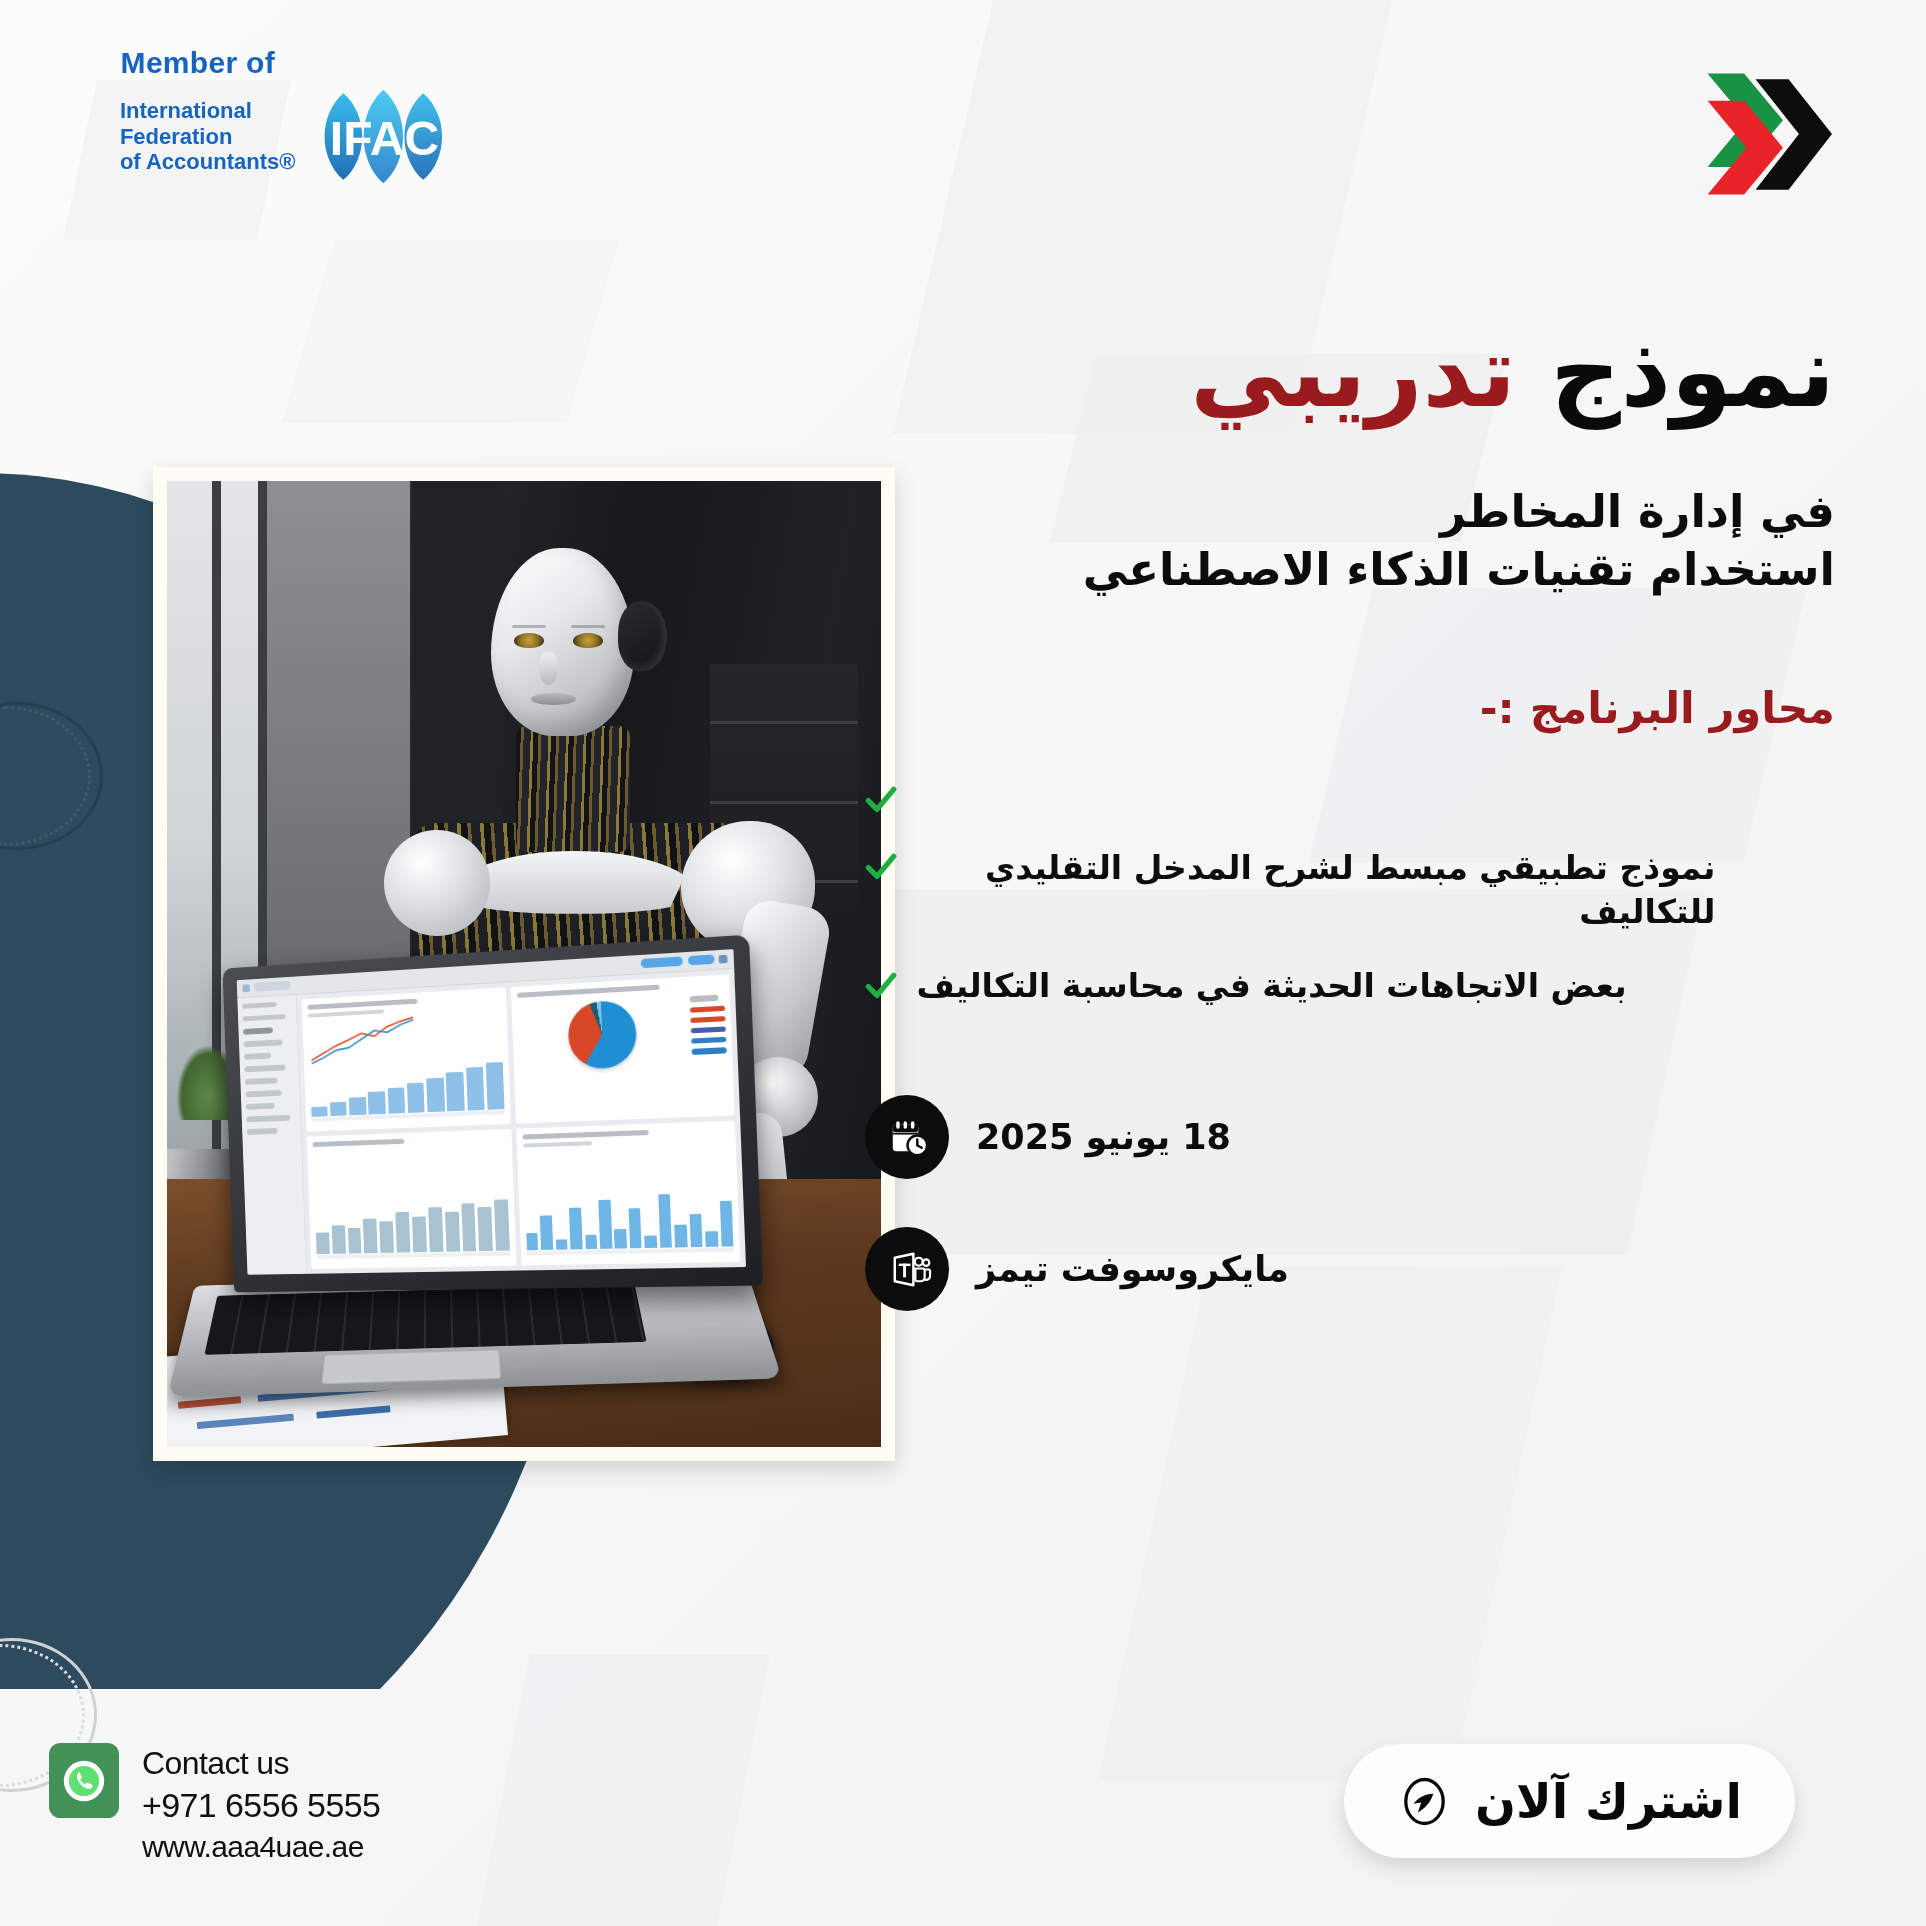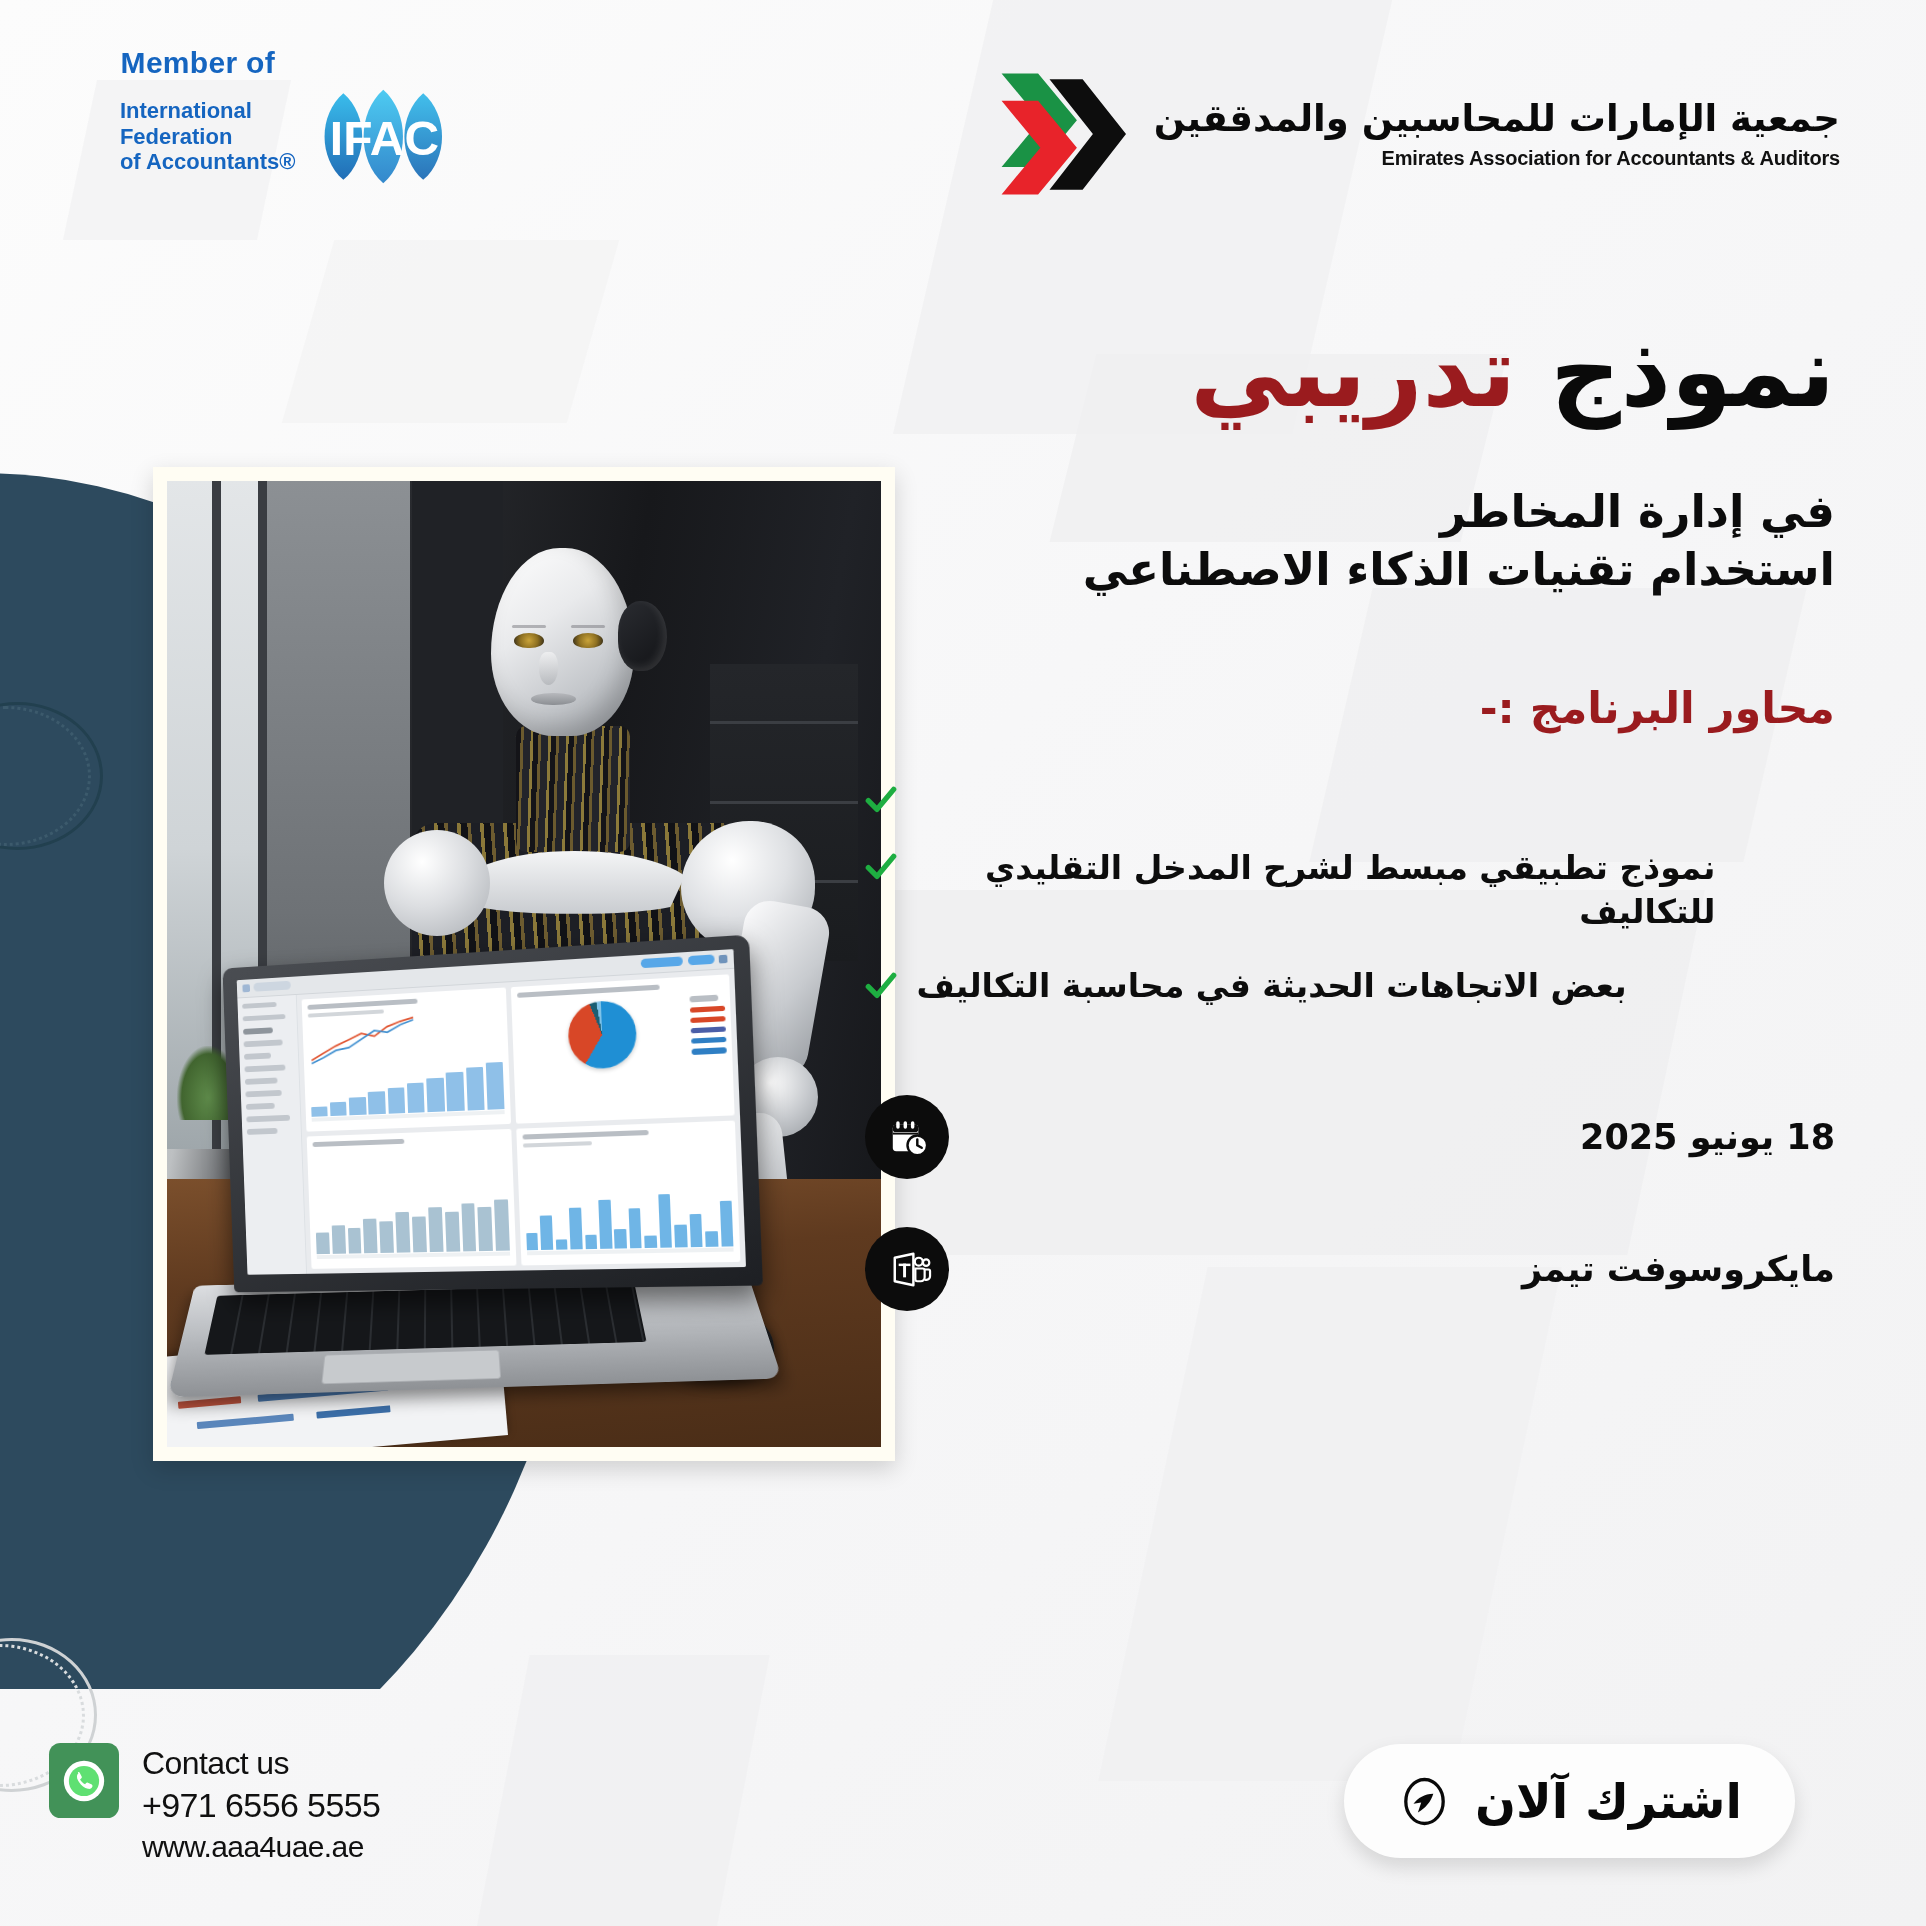--- a/index.html
+++ b/index.html
@@ -374,21 +374,21 @@
     gap:19.4px; margin-bottom:30px;
   }
   .bullet-text {
     font-size:33px; font-weight:bold; color:#0d0d0d; line-height:1.34;
     text-align:right; max-width:799px;
   }
   .check { flex:none; width:32px; height:32px; margin-top:5.7px; }
 
   .meta { margin-top:87px; }
   .meta-row {
-    display:flex; align-items:center; justify-content:space-between; gap:27px;
+    display:flex; align-items:center; justify-content:flex-end; gap:27px;
   }
   .meta-row + .meta-row { margin-top:48px; }
   .meta-text {
     font-size:35px; font-weight:bold; color:#0c0c0c; line-height:1.34; text-align:right;
   }
   .meta-icon {
     flex:none; width:84px; height:84px; border-radius:50%;
     background:#0c0c0c; display:flex; align-items:center; justify-content:center;
   }
 
@@ -465,24 +465,20 @@
       </svg>
       <div class="ifac-words">
         <div>International</div>
         <div>Federation</div>
         <div>of Accountants®</div>
       </div>
     </div>
   </div>
 
   <div class="eaaa">
-    <div class="eaaa-text">
-      <div class="eaaa-ar">جمعية الإمارات للمحاسبين والمدققين</div>
-      <div class="eaaa-en">Emirates Association for Accountants &amp; Auditors</div>
-    </div>
     <svg class="eaaa-mark" viewBox="0 0 240 250">
       <path d="M8 18 L72 18 L140 100 L72 182 L8 182 L76 100 Z" fill="#1a9245"></path>
       <path d="M8 72 L72 72 L140 154 L72 236 L8 236 L76 154 Z" fill="#e8232a" transform="translate(0,-6)"></path>
       <path d="M92 28 L150 28 L226 124 L150 222 L92 222 L168 124 Z" fill="#0d0d0d"></path>
     </svg>
   </div>
 
   <div class="photo-wrap">
     <div class="photo">
       <div class="p-wall"></div>

